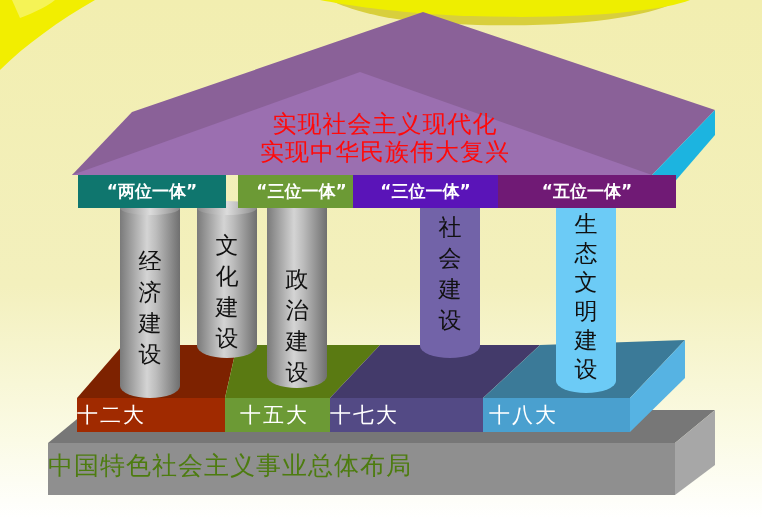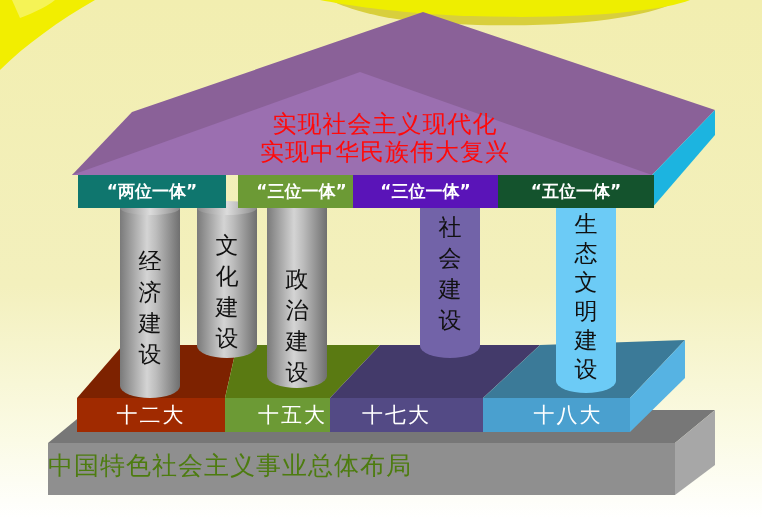--- a/index.html
+++ b/index.html
@@ -30,21 +30,21 @@
       position: absolute; top: -7px; left: 0; right: 0; height: 14px; border-radius: 50%;
     }
     .pillar .chars { position: relative; display: flex; flex-direction: column; align-items: center; }
     .gray-pillar { background: linear-gradient(to right, #7a7a7a 0%, #d4d4d4 45%, #bdbdbd 60%, #6f6f6f 100%); }
     .gray-pillar .cap { background: linear-gradient(to right, #8a8a8a, #dcdcdc, #8a8a8a); }
     .purple-pillar { background: #7263a8; }
     .blue-pillar { background: #6ccbf6; }
 
     .congress {
       position: absolute; top: 398px; height: 34px; line-height: 34px;
-      color: #ffffff; font-size: 21px; text-align: center; letter-spacing: 2px;
+      color: #ffffff; font-size: 21px; text-align: left; letter-spacing: 2px;
     }
     .foundation-text {
       position: absolute; left: 48px; top: 441px; width: 560px; height: 50px;
       line-height: 50px; text-align: left; font-size: 25px; color: #4d7c0f;
       letter-spacing: 1px;
     }
   </style>
 </head>
 <body>
 
@@ -134,13 +134,13 @@
   <polygon points="72,175 360,72 652,175" fill="#9b6fb0"></polygon>
 
   <polygon points="652,175 715,110 715,135 652,208" fill="#1cb4e0"></polygon>
 </svg>
 <div class="roof-text" style="top:110px;">实现社会主义现代化</div>
 <div class="roof-text" style="top:138px;">实现中华民族伟大复兴</div>
 
 <div class="stage-label" style="left:78px;width:148px;background:#0f766e;">“两位一体”</div>
 <div class="stage-label" style="left:226px;width:127px;background:#6c9a35;margin-left:12px;">“三位一体”</div>
 <div class="stage-label" style="left:353px;width:145px;background:#5a14b8;">“三位一体”</div>
-<div class="stage-label" style="left:498px;width:156px;background:#14532d;">“五位一体”</div>
+<div class="stage-label" style="left:498px;width:178px;background:#701a75;">“五位一体”</div>
 
 </body></html>

